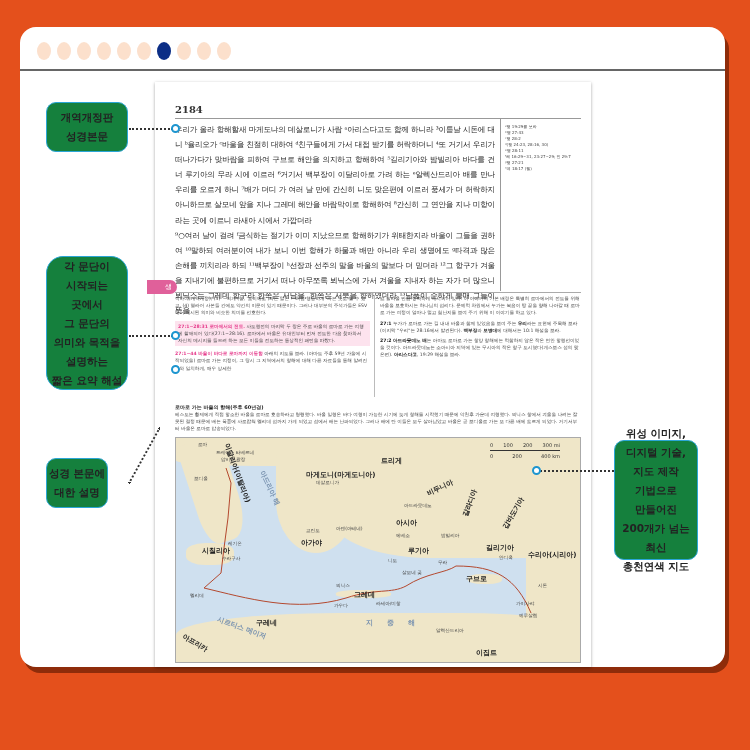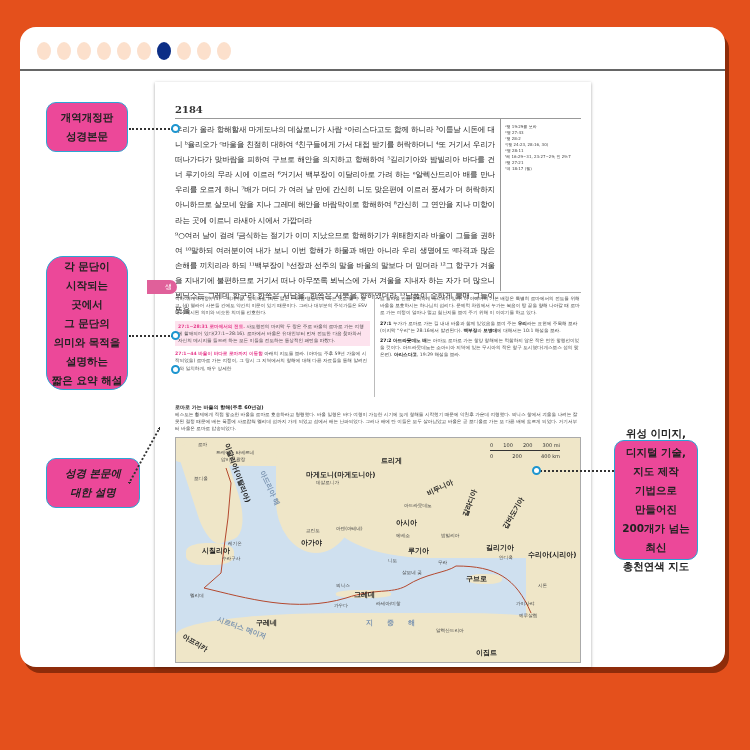--- a/index.html
+++ b/index.html
@@ -50,21 +50,21 @@
   }
   .land { position: absolute; background: #efe6c8; }
   .map-label { position: absolute; font-size: 7px; font-weight: bold; color: #222; white-space: nowrap; }
   .map-label.small { font-size: 4.6px; font-weight: normal; color: #444; }
   .map-label.sea { color: #7a93b0; font-weight: bold; }
   .scale { position: absolute; right: 20px; top: 4px; font-size: 5px; color: #333; width: 70px; }
   .scale-row { display: flex; justify-content: space-between; }
   .scale-bar { height: 1px; background: #333; margin: 2px 0; }
 
   .callout {
-    position: absolute; background: #ec4899; border: 1.5px solid #2ba6d6; border-radius: 10px;
+    position: absolute; background: #15803d; border: 1.5px solid #2ba6d6; border-radius: 10px;
     font-size: 10.5px; font-weight: bold; line-height: 19px; color: #222; text-align: center;
     display: flex; align-items: center; justify-content: center; flex-direction: column;
   }
   .ring { position: absolute; width: 9px; height: 9px; border: 2px solid #1d95cf; border-radius: 50%; background: #fff; }
   .dotline { position: absolute; border-top: 2px dotted #333; }
 </style>
 </head>
 <body>
 
 <div class="card">
@@ -222,21 +222,21 @@
 시작되는
 곳에서
 그 문단의
 의미와 목적을
 설명하는
 짧은 요약 해설</span>
 </div>
 <div class="dotline" style="left:129px;top:335px;width:44px;"></div>
 <div class="ring" style="left:171px;top:331px;"></div>
 
-<div class="callout" style="left:46px;top:458px;width:94px;height:50px;font-style:italic;">
+<div class="callout" style="left:46px;top:458px;width:62px;height:50px;">
   <span style="white-space:pre-line;">성경 본문에
 대한 설명</span>
 </div>
 <div class="dotline" style="left:128px;top:412px;width:64px;transform:rotate(-61deg);transform-origin:0 0;top:483px;"></div>
 <div class="ring" style="left:171px;top:365px;"></div>
 
 <div class="callout" style="left:614px;top:440px;width:84px;height:120px;">
   <span style="white-space:pre-line;">위성 이미지,
 디지털 기술,
 지도 제작

